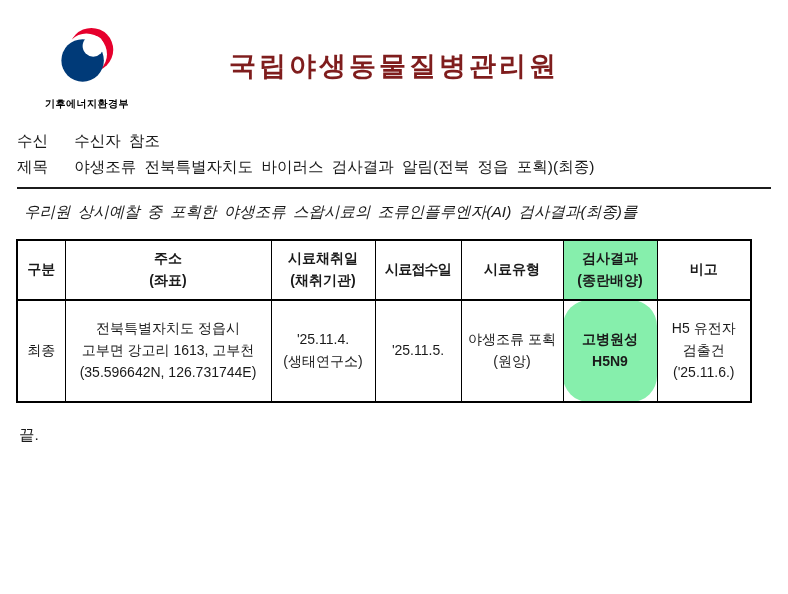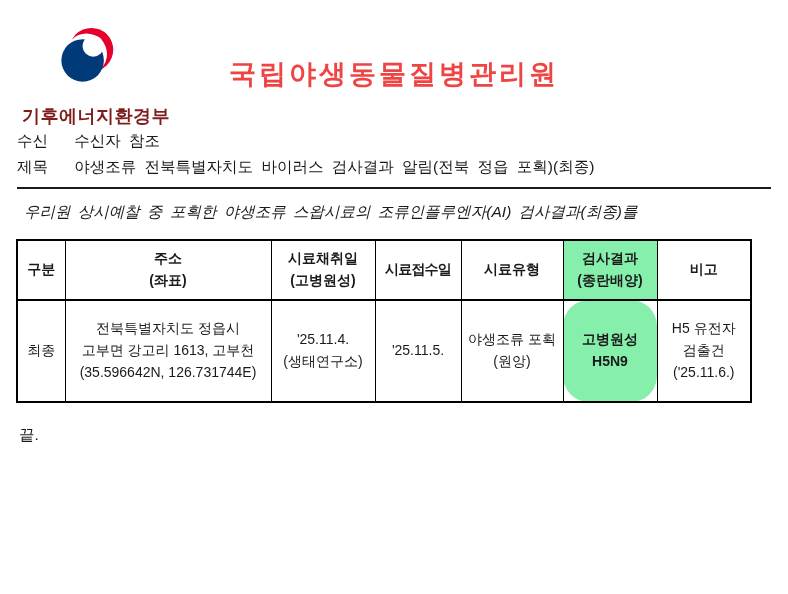--- a/index.html
+++ b/index.html
@@ -13,28 +13,28 @@
     box-sizing:border-box;
   }
   
   .doc-header{position:relative;height:128px;}
   .logo-block{
     position:absolute;left:22px;top:26px;width:130px;
     text-align:center;
   }
   .logo-block svg{display:block;margin:0 auto;}
   .ministry-name{
-    margin-top:18px;
-    font-size:18px;font-weight:600;letter-spacing:0.5px;color:#7f1d1d;
+    margin-top:11px;
+    font-size:10px;font-weight:600;letter-spacing:0.5px;color:#000000;
     white-space:nowrap;
   }
   .doc-title{
     position:absolute;left:0;right:0;top:48px;
-    margin:8px;text-align:center;
-    font-size:27px;font-weight:bold;letter-spacing:3px;color:#ef4444;
+    margin:0;text-align:center;
+    font-size:27px;font-weight:bold;letter-spacing:3px;color:#7f1d1d;
   }
   
   .doc-main{padding:0 17px;}
   .line{font-size:15.5px;line-height:26px;word-spacing:4px;white-space:nowrap;}
   .line .lbl{margin-right:18px;}
   .rule{
     border:none;border-top:2px solid #1c1c1c;
     margin:7px 0 9px 0;
   }
   .body-line{
@@ -116,21 +116,21 @@
         <tr>
           <th>
             <div>구분</div>
           </th>
           <th>
             <div>주소</div>
             <div>(좌표)</div>
           </th>
           <th>
             <div>시료채취일</div>
-            <div>(고병원성)</div>
+            <div>(채취기관)</div>
           </th>
           <th class="condensed">
             <div>시료접수일</div>
           </th>
           <th>
             <div>시료유형</div>
           </th>
           <th class="cell-green">
             <div>검사결과</div>
             <div>(종란배양)</div>

